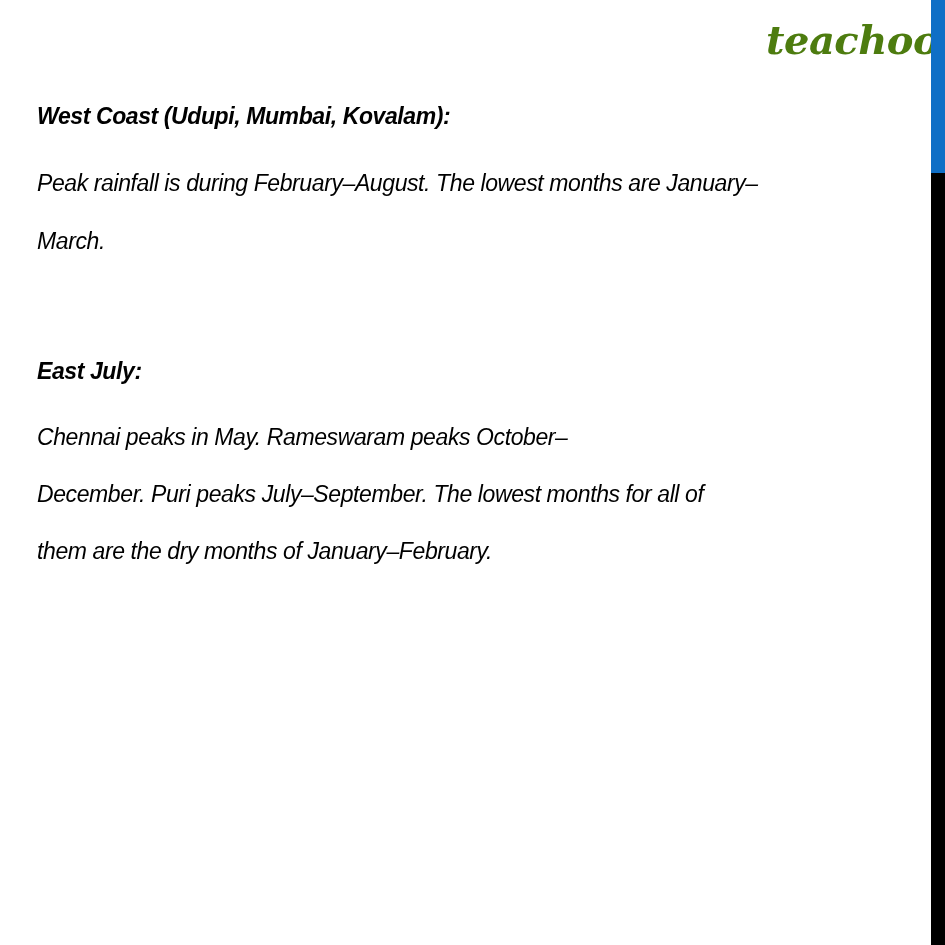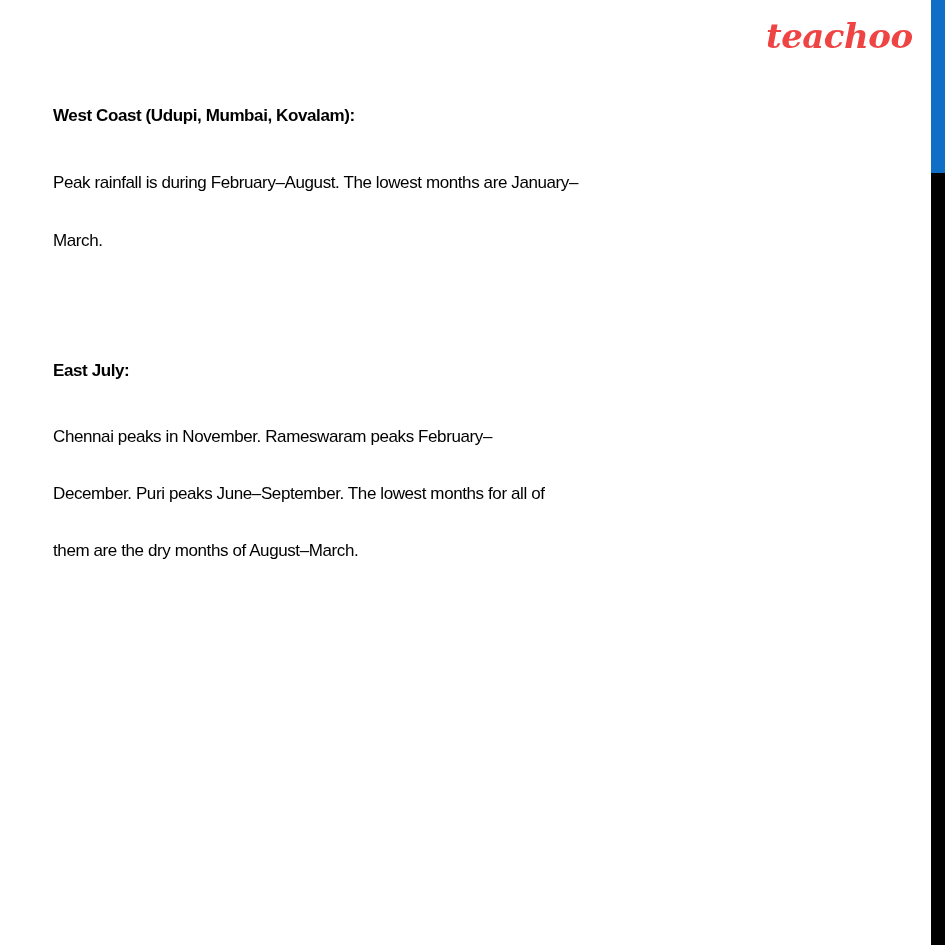--- a/index.html
+++ b/index.html
@@ -4,50 +4,50 @@
 <style>
   html, body { margin: 0; padding: 0; }
   body {
     width: 945px; height: 945px; position: relative; overflow: hidden;
     background: #ffffff; color: #000000;
     font-family: "Liberation Sans", sans-serif;
   }
   .logo {
     position: absolute; top: 16px; left: 766px;
     font-family: "DejaVu Serif", serif; font-style: italic; font-weight: bold;
-    font-size: 34px; letter-spacing: -0.5px; color: #ef4444;
+    font-size: 40px; letter-spacing: -0.5px; color: #4d7c0f;
   }
   .side-bar {
     position: absolute; left: 931px; top: 0; width: 14px; height: 945px;
     background: #000000;
   }
   .side-bar .accent {
     position: absolute; left: 0; top: 0; width: 14px; height: 173px;
     background: var(--accent, #0f6fc6);
   }
   .content {
     position: absolute; left: 37px; top: 0; width: 890px;
   }
   .line {
-    position: absolute; left: 16px; white-space: nowrap;
-    font-size: 17px; letter-spacing: -0.4px; line-height: 30px;
+    position: absolute; left: 0; white-space: nowrap;
+    font-size: 23px; letter-spacing: -0.4px; line-height: 30px; font-style: italic;
   }
   .heading { font-weight: bold; }
 </style>
 </head>
 <body style="--accent: #0f6fc6;">
 
 <div class="logo">teachoo</div>
 
 <div class="side-bar">
   <div class="accent"></div>
 </div>
 
 <div class="content">
   <div class="line heading" style="top:101px">West Coast (Udupi, Mumbai, Kovalam):</div>
   <div class="line" style="top:168px">Peak rainfall is during February–August. The lowest months are January–</div>
   <div class="line" style="top:226px">March.</div>
 
   <div class="line heading" style="top:356px">East July:</div>
-  <div class="line" style="top:422px">Chennai peaks in November. Rameswaram peaks February–</div>
-  <div class="line" style="top:479px">December. Puri peaks June–September. The lowest months for all of</div>
-  <div class="line" style="top:536px">them are the dry months of August–March.</div>
+  <div class="line" style="top:422px">Chennai peaks in May. Rameswaram peaks October–</div>
+  <div class="line" style="top:479px">December. Puri peaks July–September. The lowest months for all of</div>
+  <div class="line" style="top:536px">them are the dry months of January–February.</div>
 </div>
 
 </body></html>

